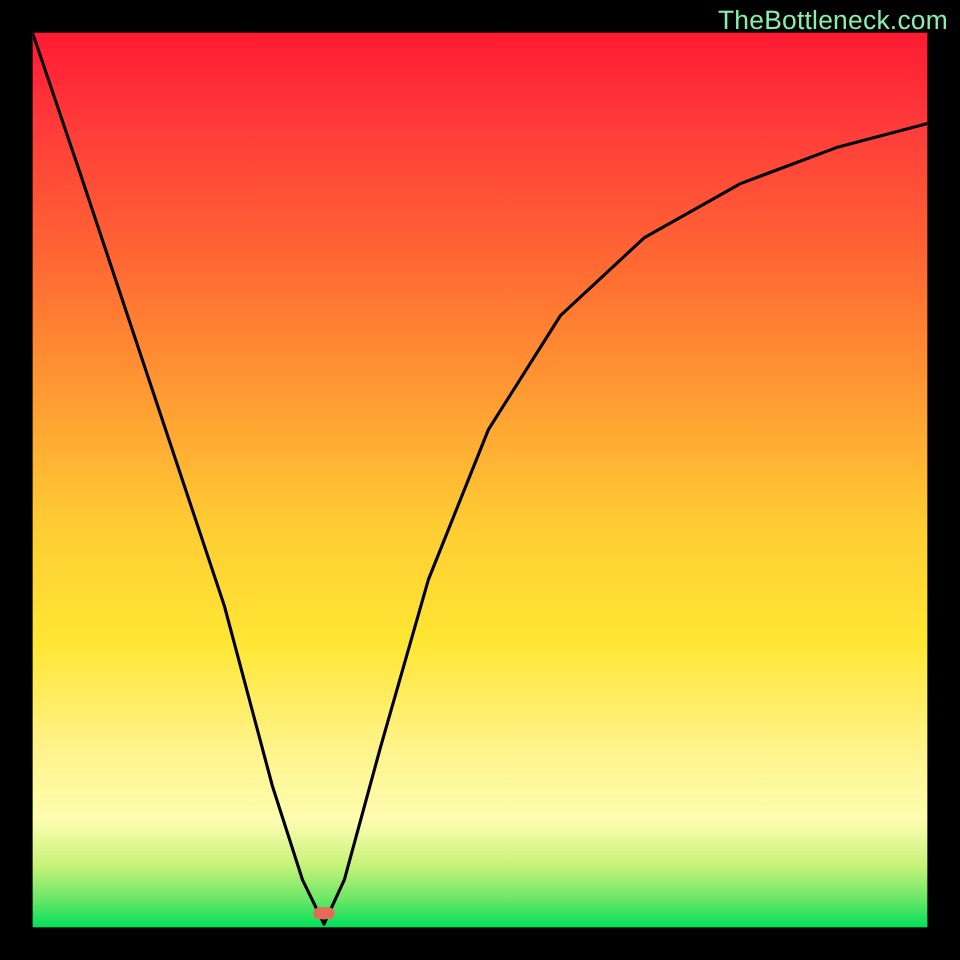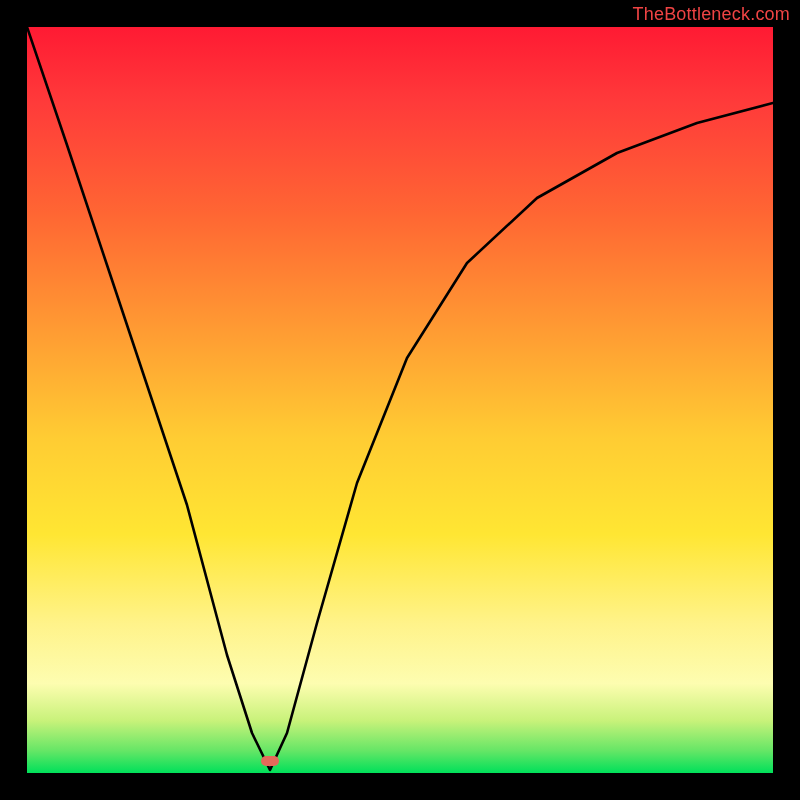--- a/index.html
+++ b/index.html
@@ -53,22 +53,22 @@
     border-radius: 5px;
     background: #e46a5a;
     left: 234px;
     top: 729px;
   }
   .attribution {
     position: absolute;
     top: 4px;
     right: 10px;
     font-family: Arial, Helvetica, sans-serif;
-    font-size: 18px;
-    color: #ef4444;
+    font-size: 22px;
+    color: #86efac;
     letter-spacing: 0.2px;
     pointer-events: none;
   }
 </style>
 </head>
 <body>
 
 <div class="frame">
 
   <div class="plot-area">

